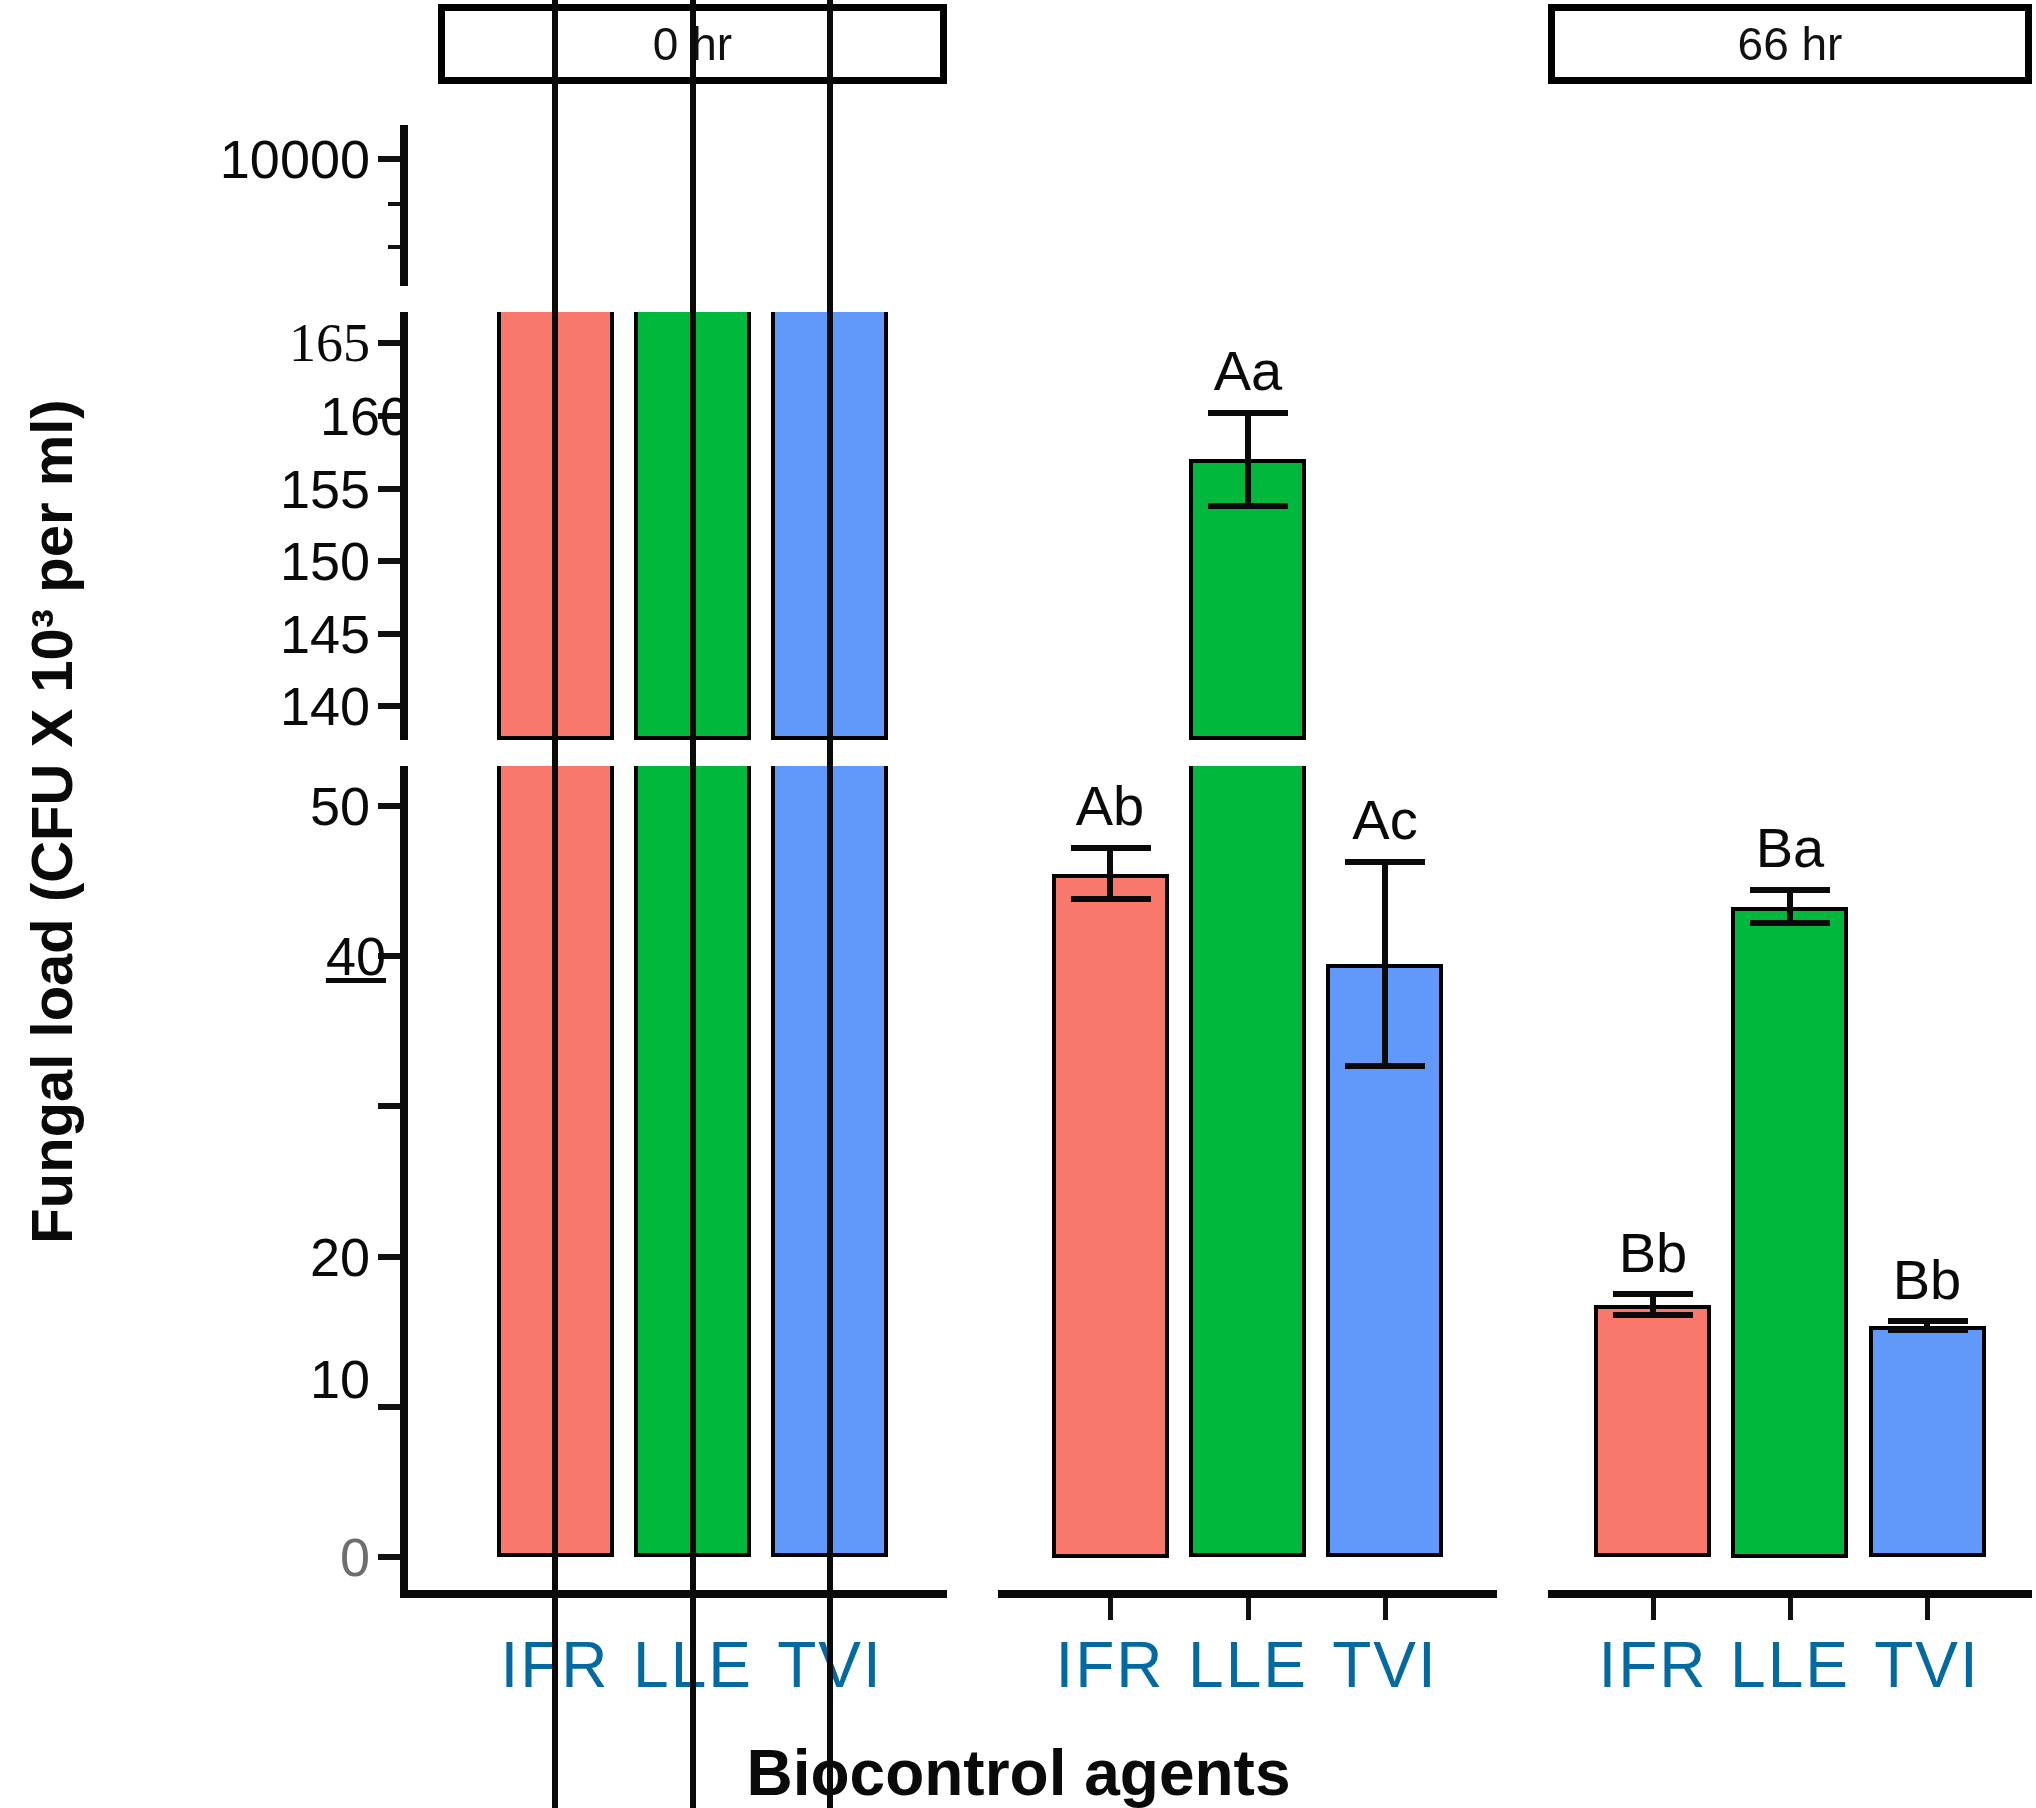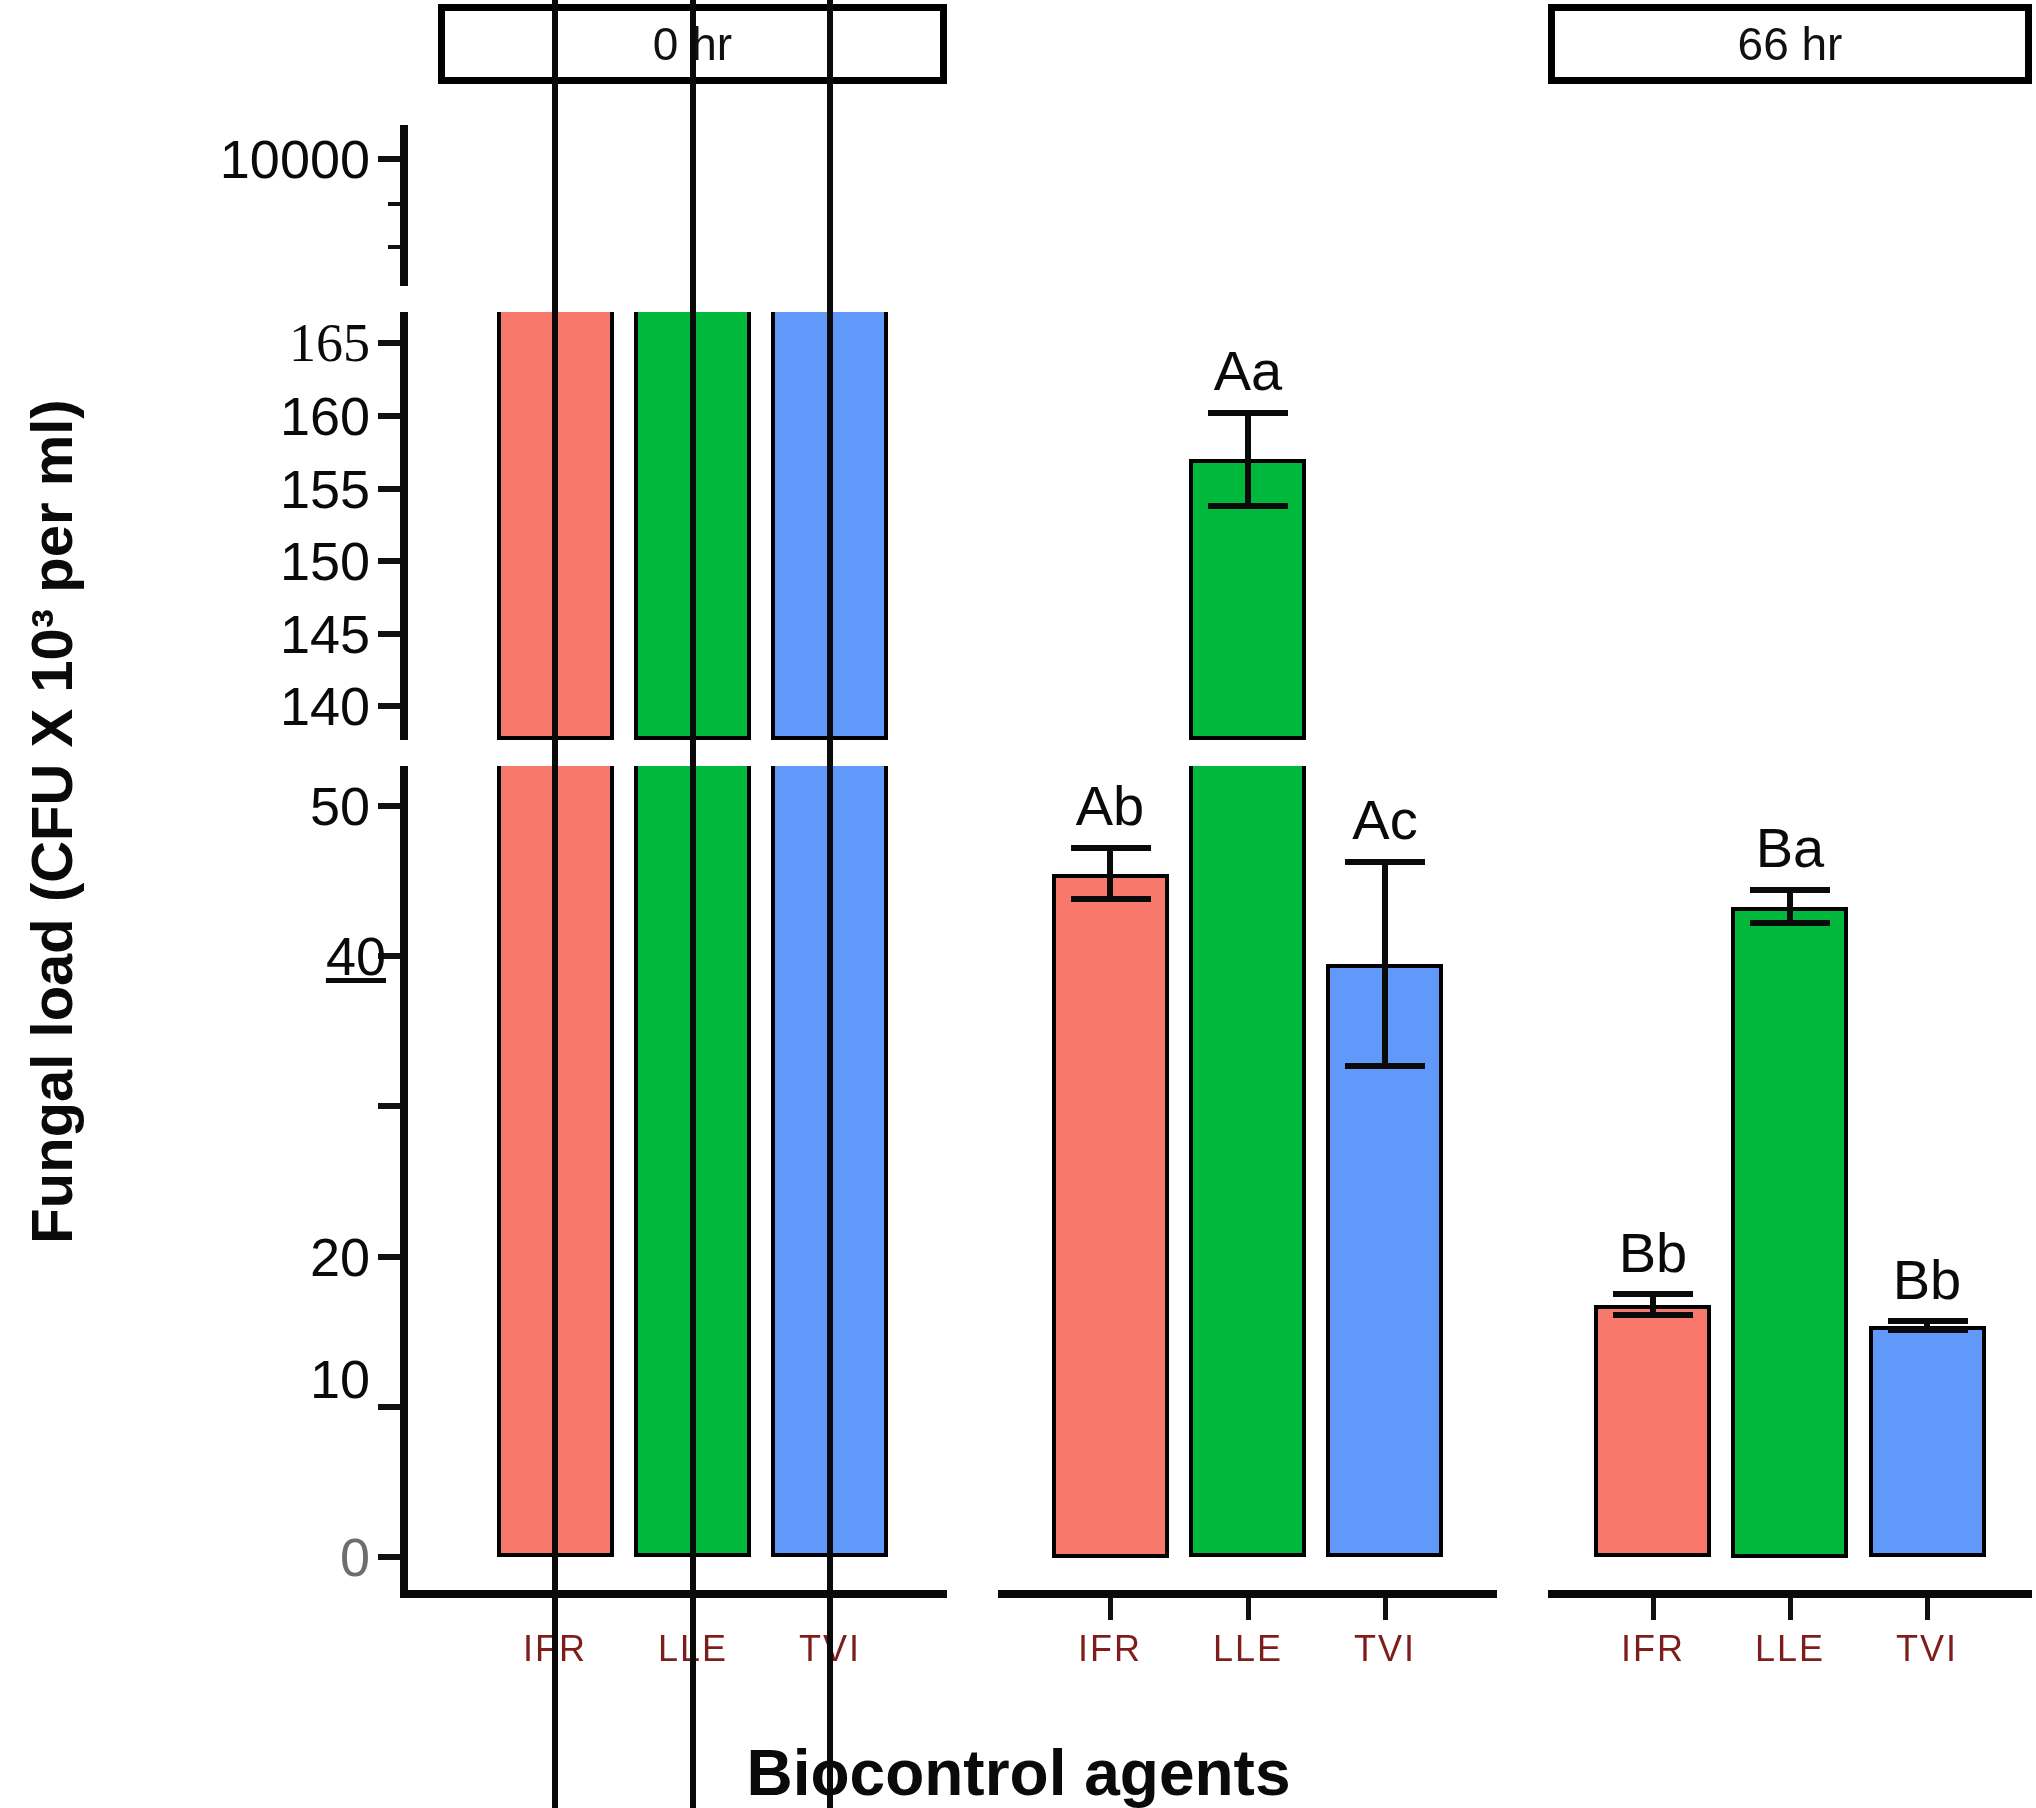--- a/index.html
+++ b/index.html
@@ -10,21 +10,21 @@
          display:flex;align-items:center;justify-content:center;font-size:46px;color:#111;}
   .ytick-label{position:absolute;color:#0a0a0a;font-size:54px;text-align:right;
                transform:translateY(-50%);white-space:nowrap;}
   .ytick-label.zero{color:#6e6e6e;}
   .tickmark{position:absolute;background:#111;}
   .axisline{position:absolute;background:#0a0a0a;}
   .barpiece{position:absolute;box-sizing:border-box;border-left:4px solid #000;border-right:4px solid #000;border-bottom:4px solid #000;}
   .barpiece.cap{border-top:4px solid #000;}
   .errline{position:absolute;background:#0a0a0a;}
   .siglabel{position:absolute;color:#0a0a0a;font-size:56px;transform:translateX(-50%);white-space:nowrap;}
-  .xlabel{position:absolute;color:#7f1d1d;font-size:36px;letter-spacing:2px;transform:translateX(-50%);white-space:nowrap;}
+  .xlabel{position:absolute;color:#0369a1;font-size:64px;letter-spacing:2px;transform:translateX(-50%);white-space:nowrap;}
   #y-title{position:absolute;left:-685px;top:788px;width:1473px;text-align:center;
            font-size:58px;font-weight:bold;color:#0a0a0a;transform:rotate(-90deg);}
   #x-title{position:absolute;left:0;top:1736px;width:2037px;text-align:center;
            font-size:64px;font-weight:bold;color:#0a0a0a;}
 </style>
 </head>
 <body>
 
 <div id="fig">
   <div id="y-title">Fungal load (CFU X 10³ per ml)</div>
@@ -32,21 +32,21 @@
   <div id="plot-layer" class="abs" style="left:0;top:0;width:2037px;height:1809px;">
       <div class="axisline" style="left: 400px; top: 125px; width: 8px; height: 161px;"></div>
       <div class="tickmark" style="left: 378px; top: 156px; width: 22px; height: 6px;"></div>
       <div class="ytick-label" style="left: 0px; top: 159px; width: 370px;">10000</div>
       <div class="tickmark" style="left: 388px; top: 202px; width: 12px; height: 4px;"></div>
       <div class="tickmark" style="left: 388px; top: 245px; width: 12px; height: 4px;"></div>
       <div class="axisline" style="left: 400px; top: 312px; width: 8px; height: 428px;"></div>
       <div class="tickmark" style="left: 378px; top: 340px; width: 22px; height: 6px;"></div>
       <div class="ytick-label" style="left: 0px; top: 343px; width: 370px; font-family: Liberation Serif, serif;">165</div>
       <div class="tickmark" style="left: 378px; top: 413px; width: 22px; height: 6px;"></div>
-      <div class="ytick-label" style="left: 0px; top: 416px; width: 370px;">160</div>
+      <div class="ytick-label" style="left: 0px; top: 416px; width: 370px; padding-left: 40px;">160</div>
       <div class="tickmark" style="left: 378px; top: 486px; width: 22px; height: 6px;"></div>
       <div class="ytick-label" style="left: 0px; top: 489px; width: 370px;">155</div>
       <div class="tickmark" style="left: 378px; top: 558px; width: 22px; height: 6px;"></div>
       <div class="ytick-label" style="left: 0px; top: 561px; width: 370px;">150</div>
       <div class="tickmark" style="left: 378px; top: 631px; width: 22px; height: 6px;"></div>
       <div class="ytick-label" style="left: 0px; top: 634px; width: 370px;">145</div>
       <div class="tickmark" style="left: 378px; top: 703px; width: 22px; height: 6px;"></div>
       <div class="ytick-label" style="left: 0px; top: 706px; width: 370px;">140</div>
       <div class="axisline" style="left: 400px; top: 766px; width: 8px; height: 832px;"></div>
       <div class="tickmark" style="left: 378px; top: 803px; width: 22px; height: 6px;"></div>

